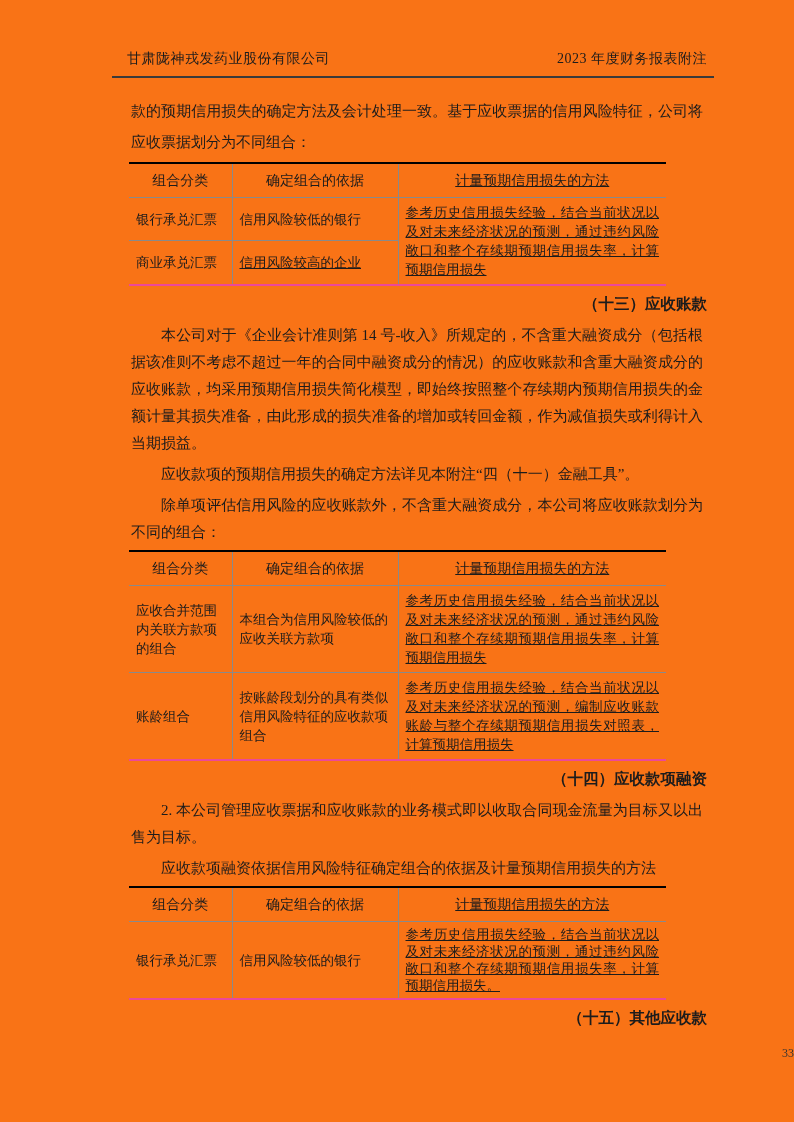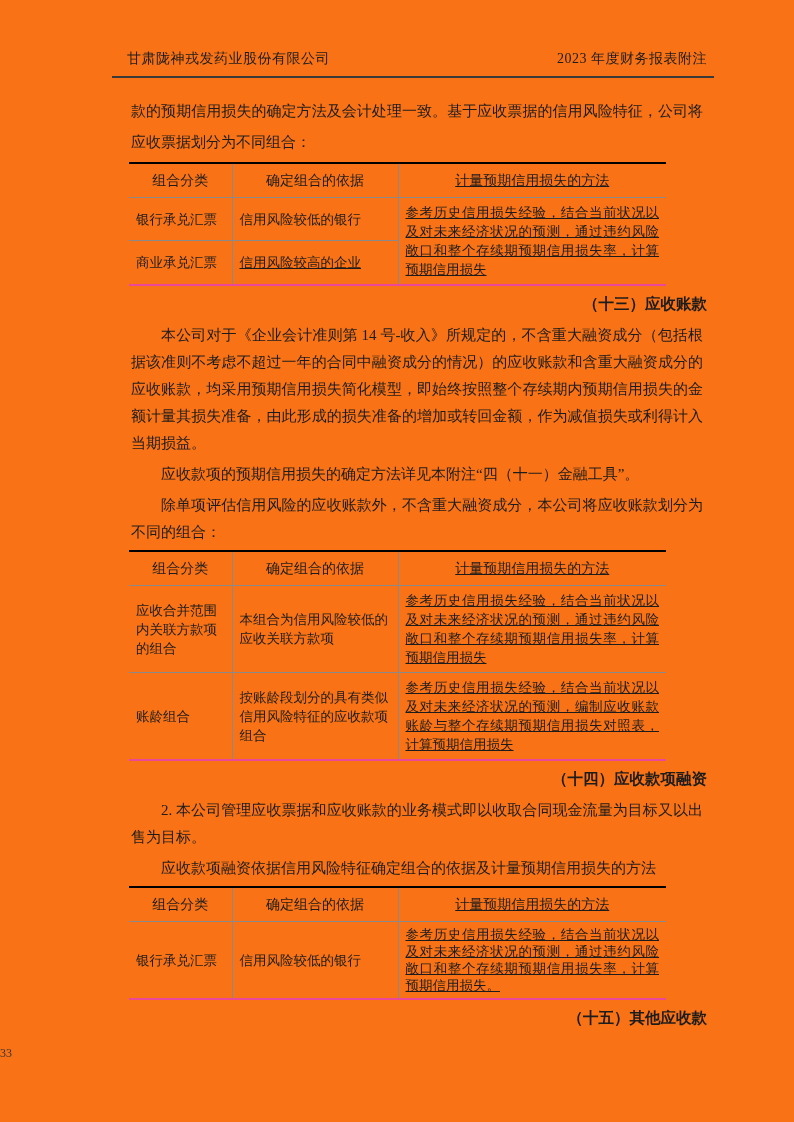--- a/index.html
+++ b/index.html
@@ -57,21 +57,21 @@
     border-top:none; text-align:center;
     padding:7px 4px; font-size:14px;
   }
   .doc-table th:first-child, .doc-table td:first-child { border-left:none; }
   .doc-table th:last-child,  .doc-table td:last-child  { border-right:none;text-decoration:underline; }
   .doc-table td.method { text-align:justify; }
   .compact td { padding-top:4px; padding-bottom:4px; line-height:17px; }
   
   .page-number {
     position:absolute; left:0; right:0; top:1046px;
-    text-align:left; font-size:12px; color:#333;
+    text-align:right; font-size:12px; color:#333;
   }
 </style>
 </head>
 <body>
 
 <div class="page">
 
   <div class="doc-header">
     <span>甘肃陇神戎发药业股份有限公司</span>
     <span>2023 年度财务报表附注</span>

